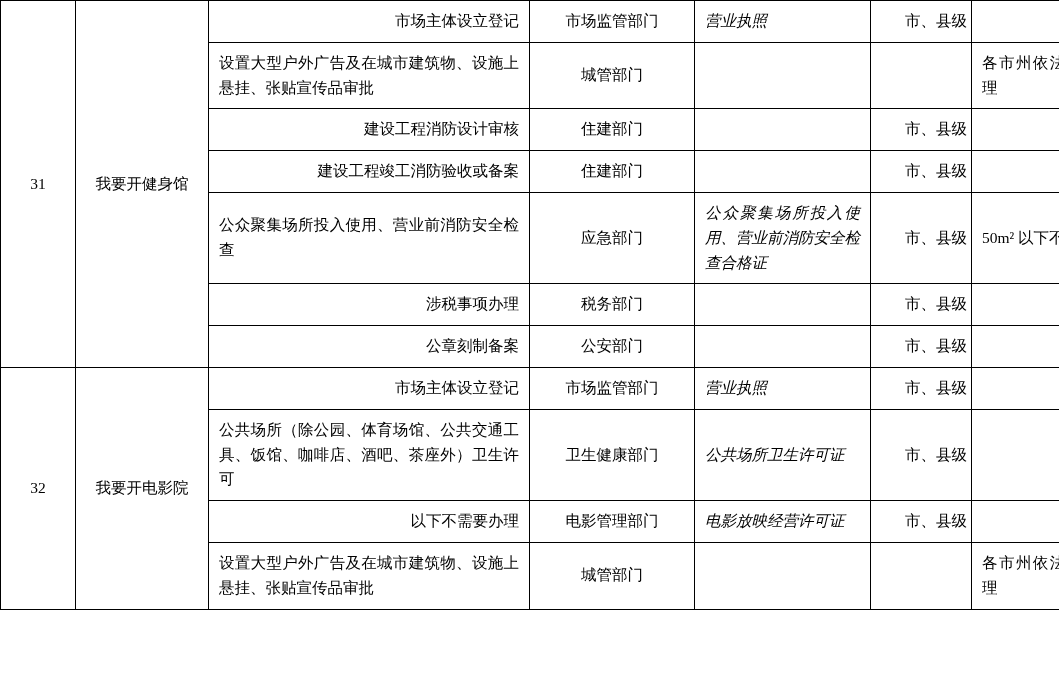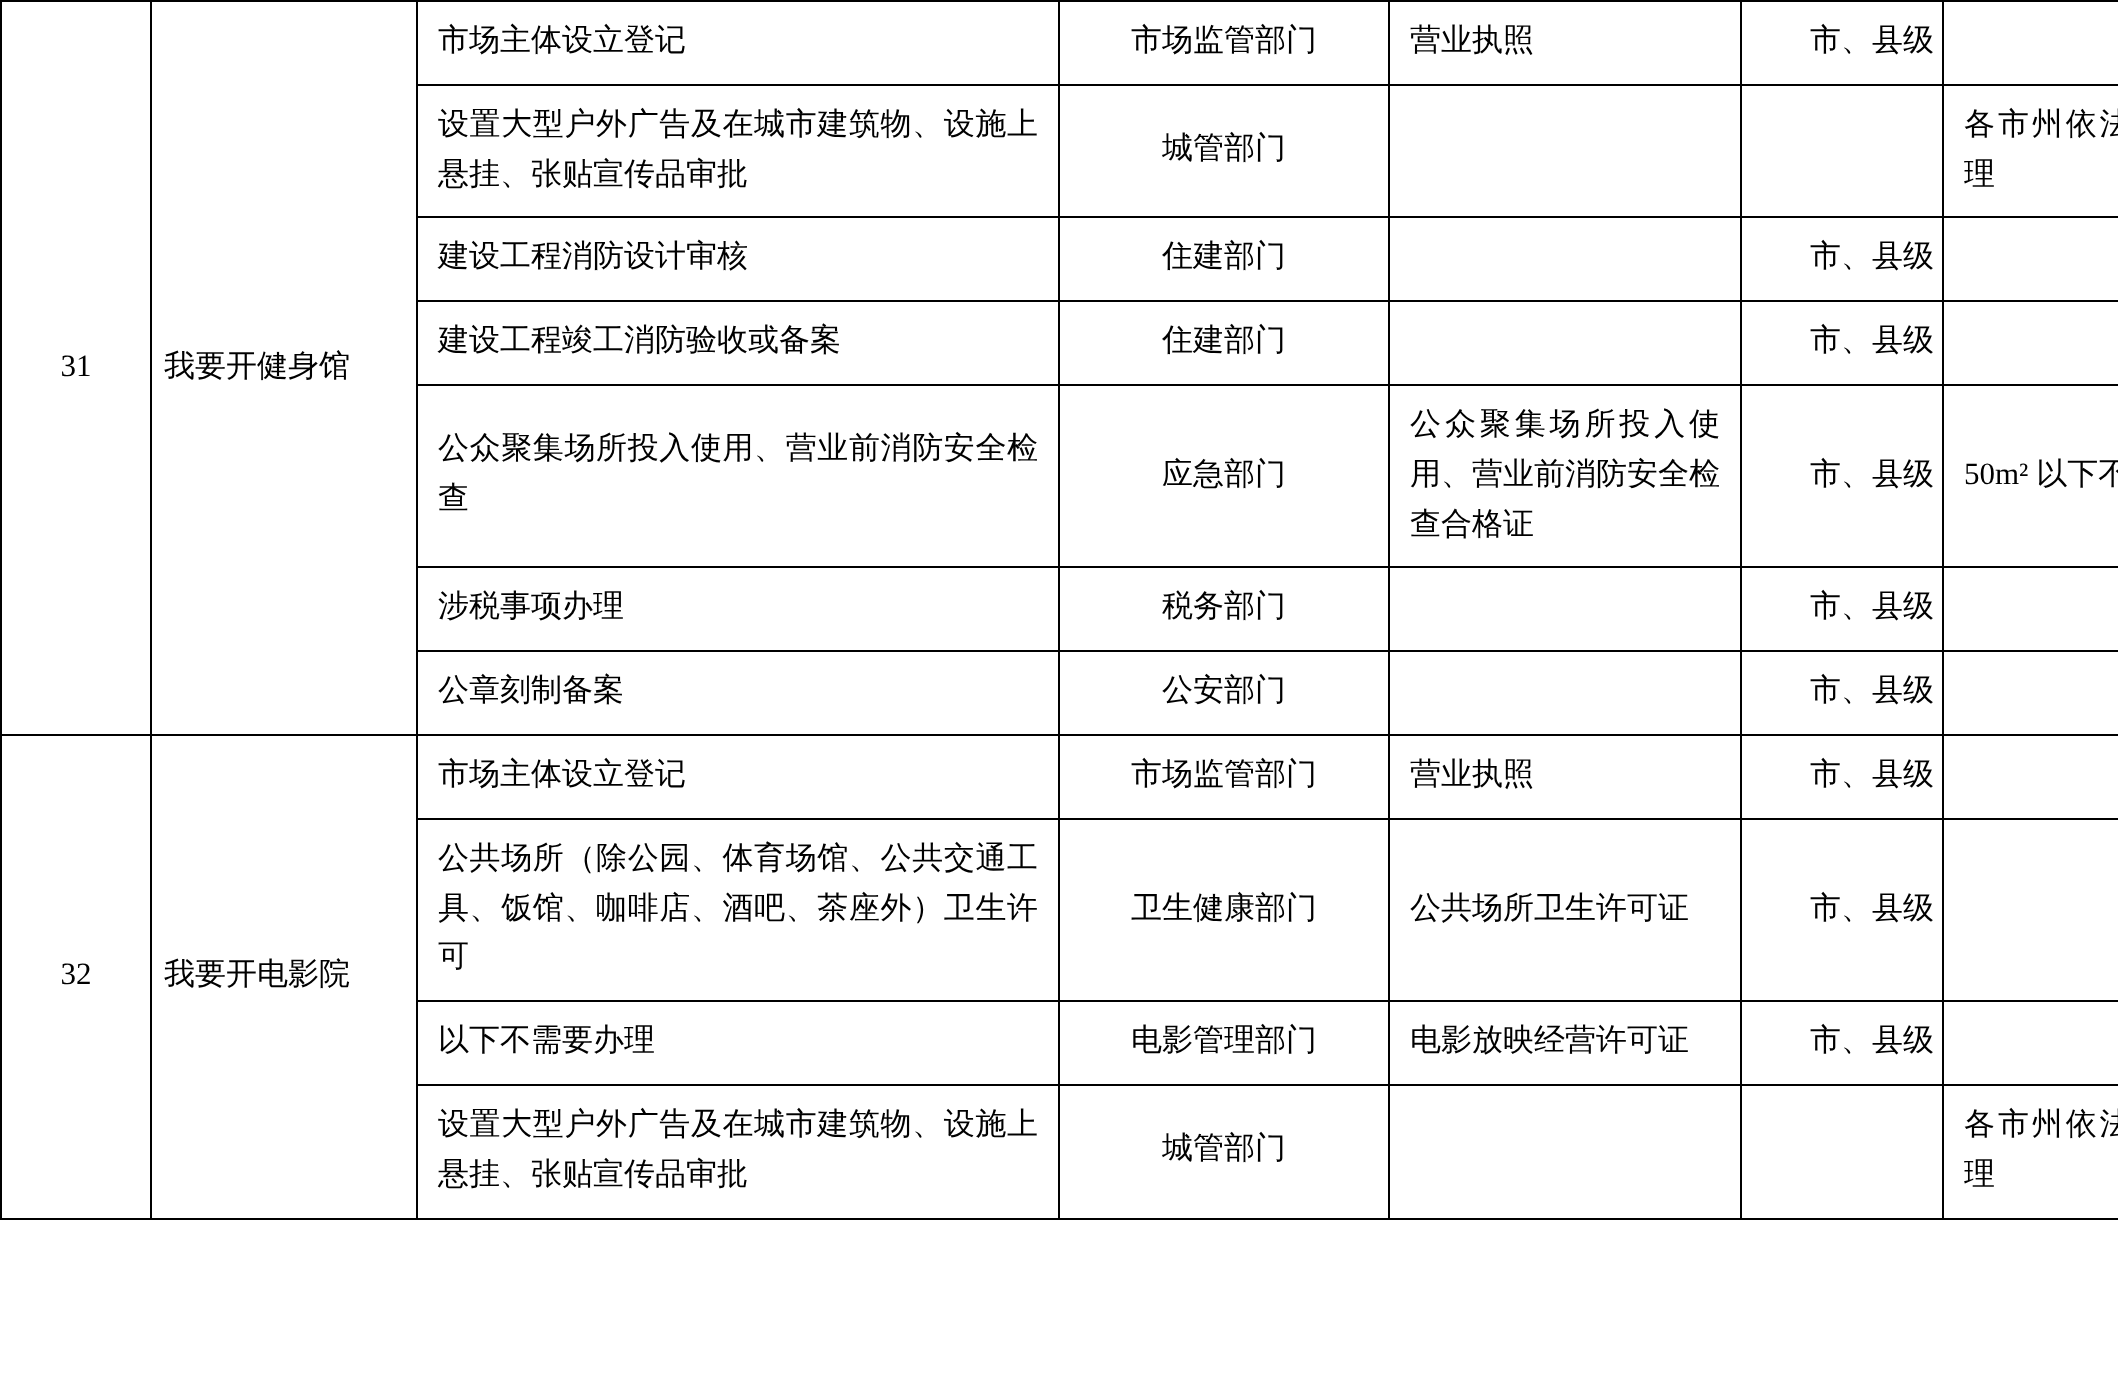--- a/index.html
+++ b/index.html
@@ -27,36 +27,37 @@
     vertical-align: middle;
     word-break: break-all;
   }
   td.c-index {
     width: 48px;
     text-align: center;
     padding: 6px 13px;
   }
   td.c-scene {
     width: 120px;
-    text-align: left;
+    text-align: center;
     padding: 6px 6px;
   }
   td.c-item {
     width: 300px;
-    text-align: left;
+    text-align: right;
   }
   td.c-dept {
     width: 156px;
     text-align: center;
     padding: 6px 4px;
     font-family: Liberation Serif, serif;
   }
   td.c-cert {
     width: 155px;
     text-align: left;
+    font-style: italic;
   }
   td.c-level {
     width: 92px;
     text-align: right;
     padding: 6px 4px;
   }
   td.c-remark {
     width: 168px;
     text-align: justify;
     text-align-last: left;

